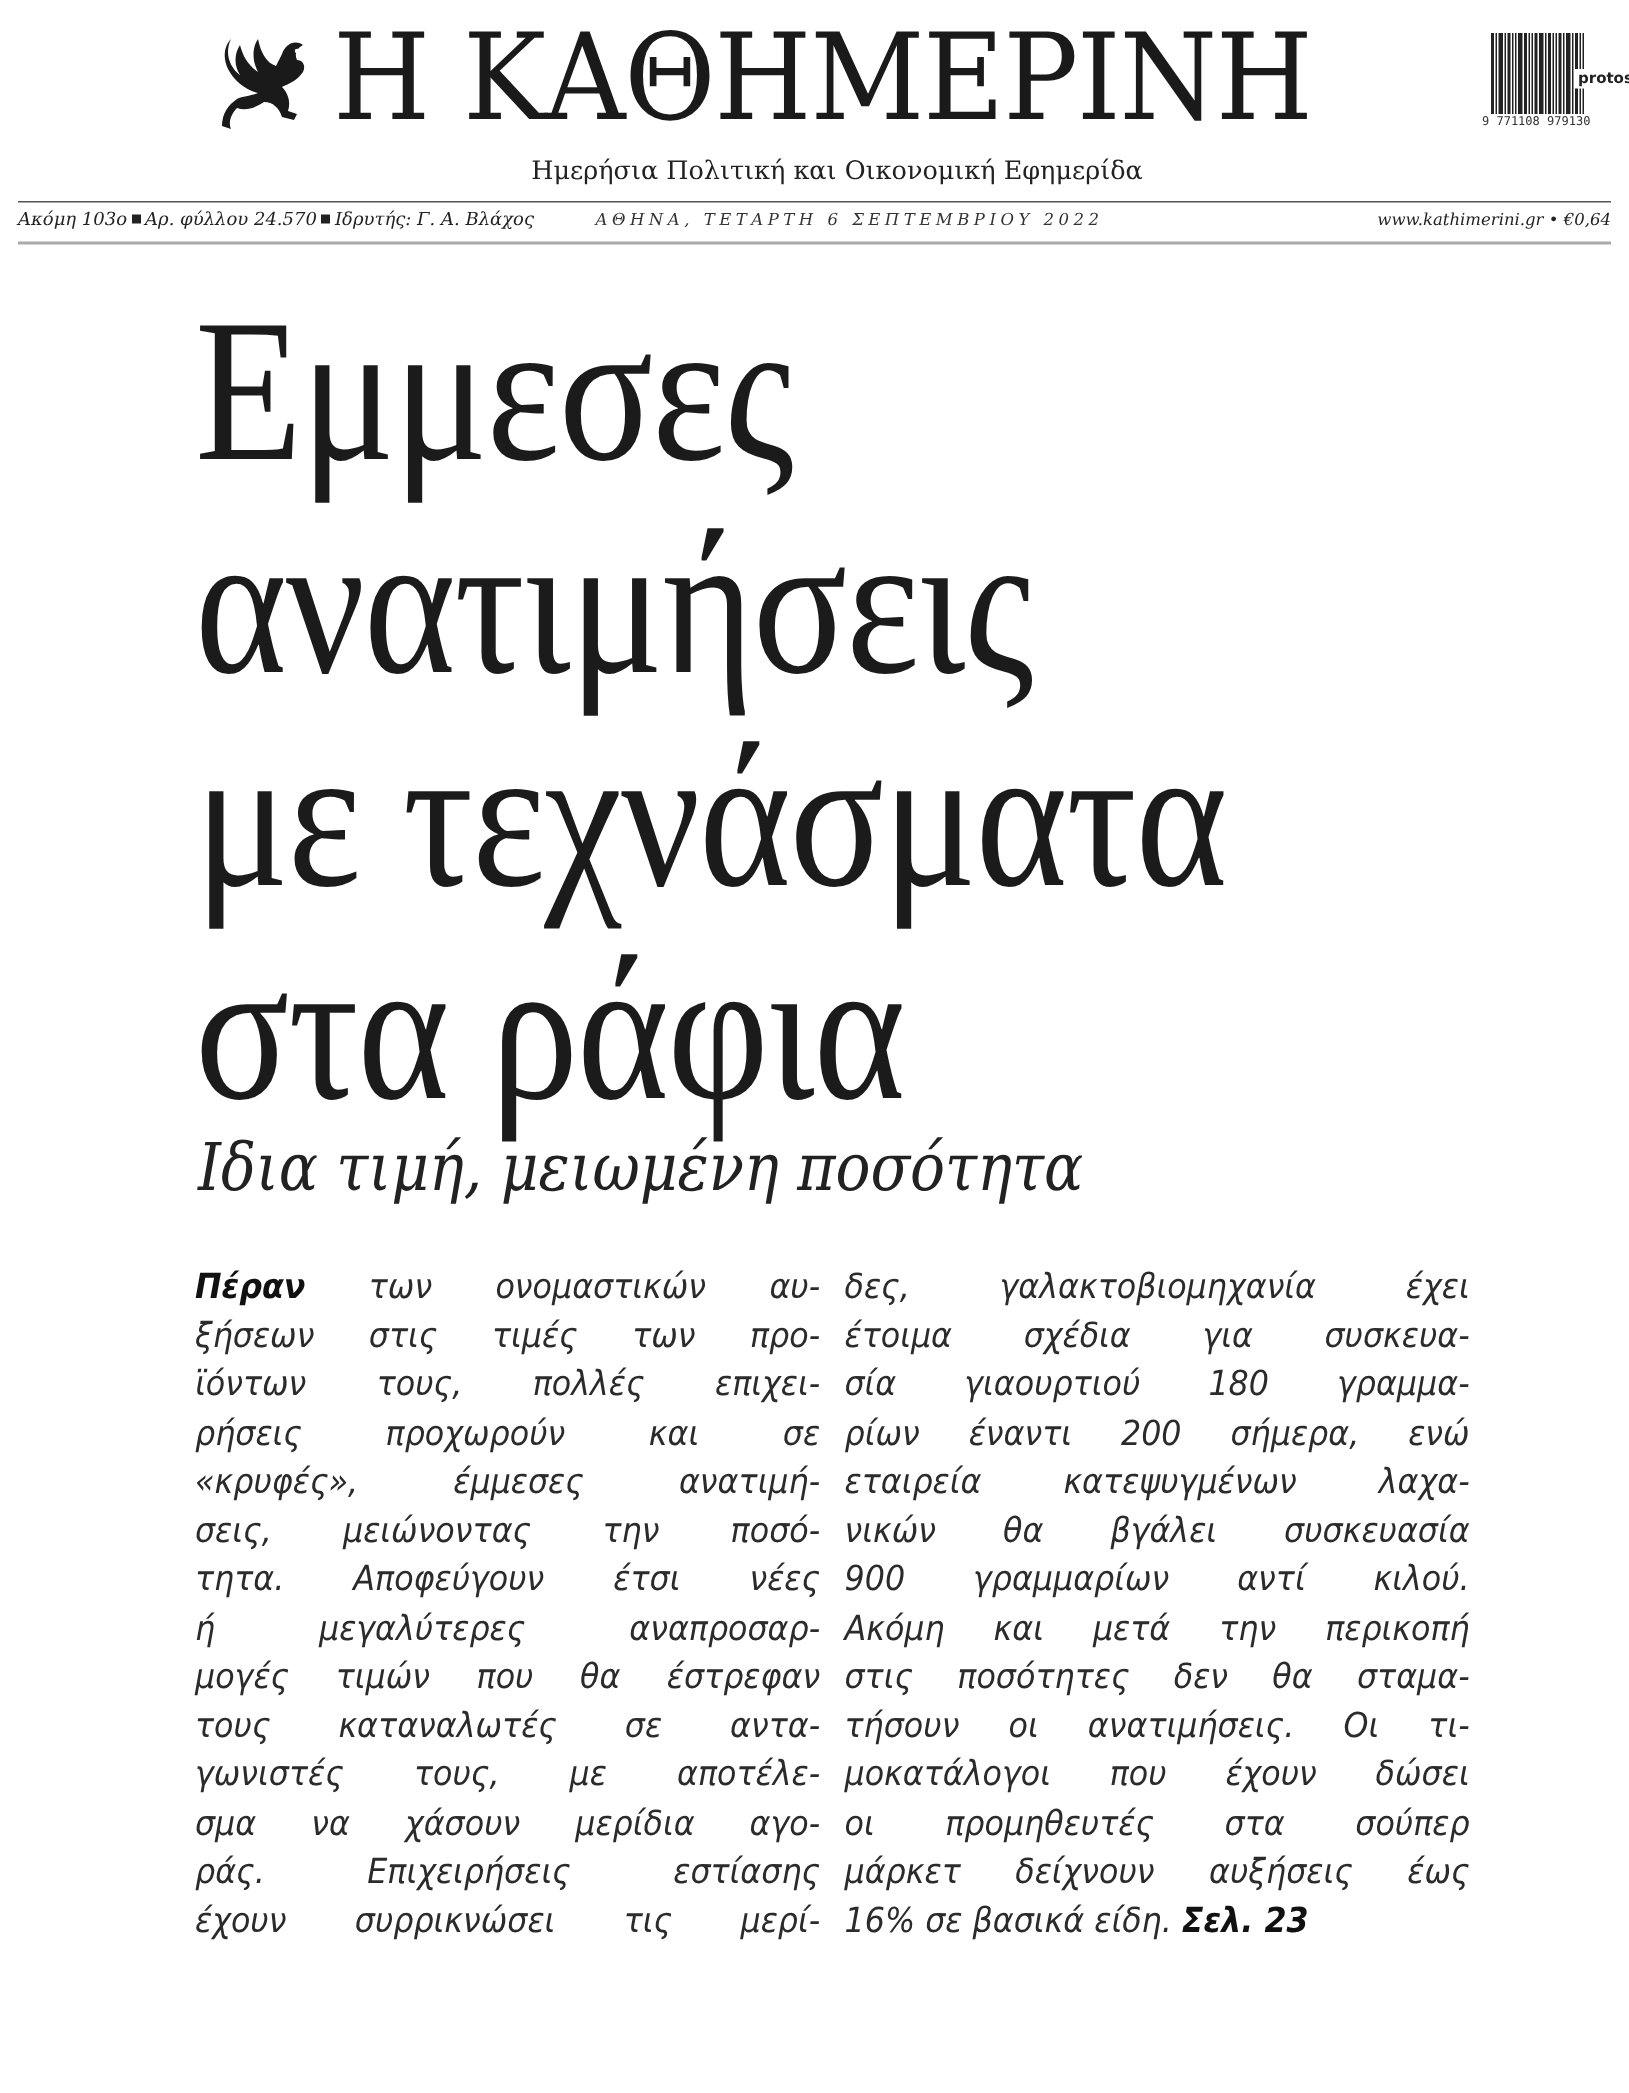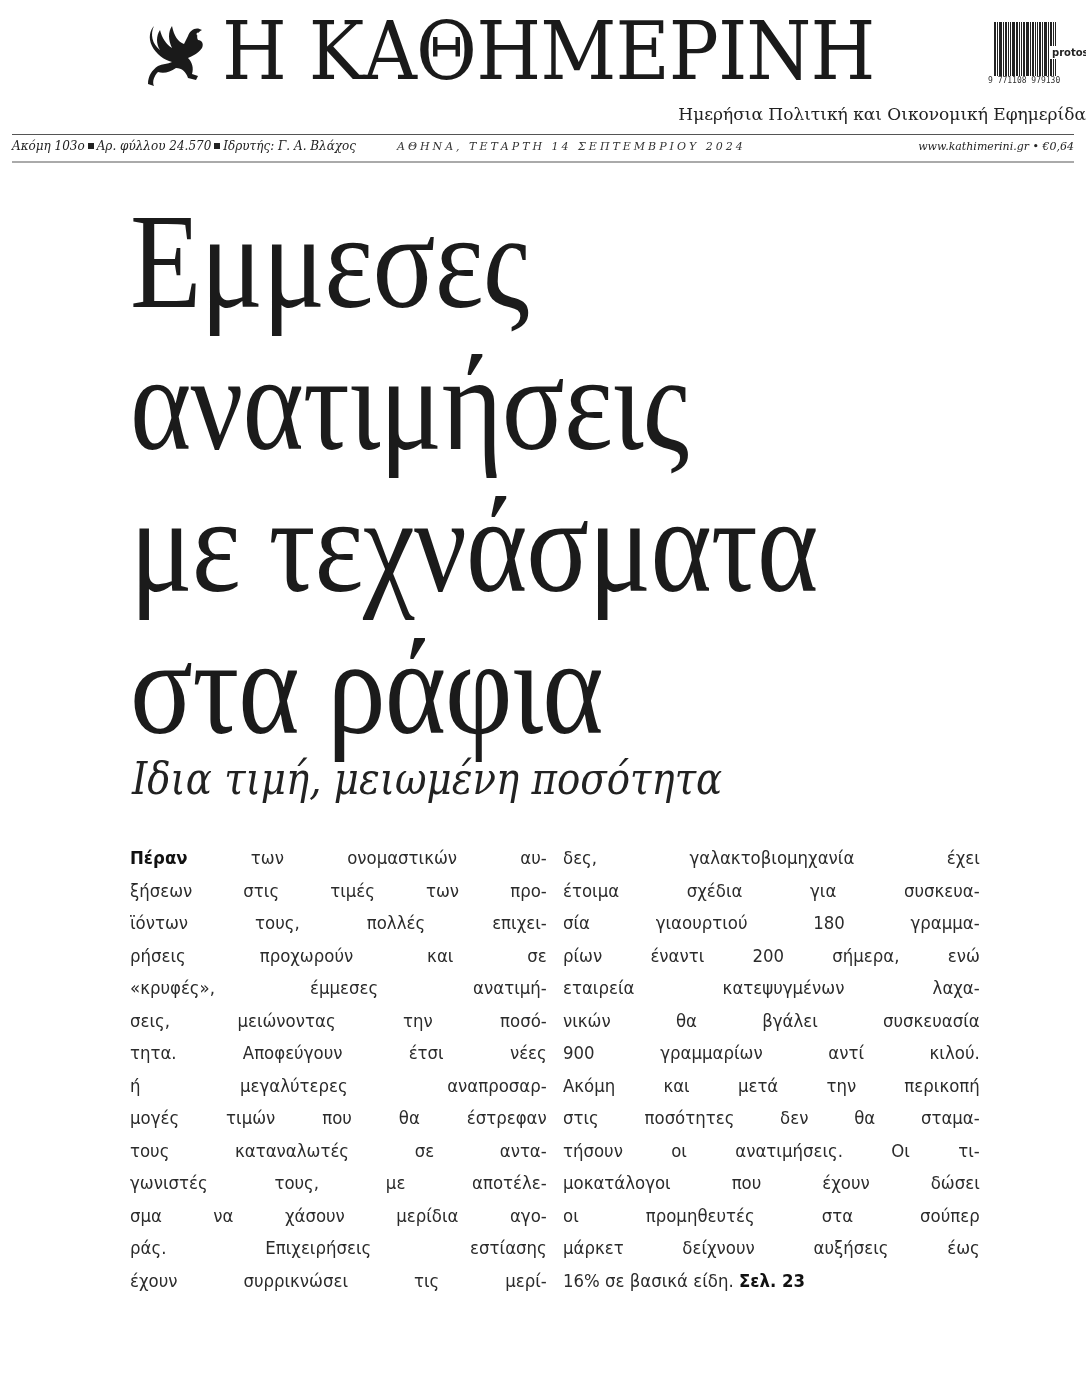--- a/index.html
+++ b/index.html
@@ -10,34 +10,34 @@
     .paper-name { position: absolute; left: 222px; top: 4px; font-family: "DejaVu Serif", serif; font-size: 80px; line-height: 96px; color: #1a1a1a; letter-spacing: -1px; white-space: nowrap; transform: scaleX(0.93); transform-origin: left top; }
     .barcode { position: absolute; left: 988px; top: 18px; width: 124px; height: 70px; }
     .barcode .bars { position: absolute; left: 6px; top: 4px; width: 80px; height: 56px; display: flex; gap: 1px; }
     .barcode .bars span { display: block; height: 100%; background: #222; }
     .barcode .bars2 { position: absolute; left: 102px; top: 12px; width: 22px; height: 48px; display: flex; gap: 1px; }
     .barcode .bars2 span { display: block; height: 100%; background: #222; }
     .barcode .code { position: absolute; left: 0; top: 58px; font-family: "DejaVu Sans Mono", monospace; font-size: 8px; color: #333; background: #fff; padding-right: 2px; }
     .barcode .addon { position: absolute; left: 106px; top: 2px; font-family: "DejaVu Sans Mono", monospace; font-size: 8px; color: #333; letter-spacing: 3px; }
     .barcode .label { position: absolute; left: 62px; top: 28px; font-family: "DejaVu Sans", sans-serif; font-weight: bold; font-size: 10px; background: #fff; color: #222; padding: 1px 2px; white-space: nowrap; }
 
-    .tagline { position: absolute; left: 0; width: 1086px; top: 104px; text-align: right; font-family: "DejaVu Serif", serif; font-size: 17px; color: #222; padding-left: 30px; box-sizing: border-box; }
+    .tagline { position: absolute; left: 0; width: 1086px; top: 104px; text-align: center; font-family: "DejaVu Serif", serif; font-size: 17px; color: #222; padding-left: 30px; box-sizing: border-box; }
 
     .infobar { position: absolute; left: 12px; top: 134px; width: 1062px; height: 26px; border-top: 1.5px solid #555; border-bottom: 2px solid #aaa; }
     .infobar .left { position: absolute; left: 0; top: 4px; font-family: "DejaVu Serif", serif; font-style: italic; font-size: 12px; color: #222; white-space: nowrap; }
     .infobar .center { position: absolute; left: 385px; top: 5px; font-family: "DejaVu Serif", serif; font-style: italic; font-size: 11px; letter-spacing: 3px; color: #333; white-space: nowrap; }
     .infobar .right { position: absolute; right: 0; top: 5px; font-family: "DejaVu Serif", serif; font-style: italic; font-size: 11px; color: #222; white-space: nowrap; }
     .sq { display: inline-block; width: 6px; height: 6px; background: #222; margin: 0 3px 1px 3px; vertical-align: middle; }
 
     .headline { position: absolute; left: 130px; top: 190px; font-family: "Liberation Serif", serif; color: #1b1b1b; font-size: 136px; line-height: 142px; letter-spacing: -1px; transform: scaleX(0.86); transform-origin: left top; white-space: nowrap; }
     .headline div { height: 142px; }
 
     .subhead { position: absolute; left: 132px; top: 752px; font-family: "DejaVu Serif", serif; font-style: italic; font-size: 44px; line-height: 54px; color: #222; white-space: nowrap; transform: scaleX(0.88); transform-origin: left top; }
 
-    .col { position: absolute; top: 842px; width: 420px; font-family: "DejaVu Sans", sans-serif; font-size: 18px; line-height: 32.5px; color: #2b2b2b; }
+    .col { position: absolute; top: 842px; width: 420px; font-family: "DejaVu Sans", sans-serif; font-size: 23px; line-height: 32.5px; color: #2b2b2b; font-style: italic; }
     .col.left { left: 130px; }
     .col.right { left: 563px; }
     .col .line { white-space: nowrap; text-align: justify; text-align-last: justify; height: 32.5px; transform: scaleX(0.92); transform-origin: left top; width: 453px; }
     .col .line.last { text-align-last: left; }
     .lead-word { font-weight: bold; color: #111; }
     .ref { font-weight: bold; color: #111; }
   </style>
 </head>
 <body>
 
@@ -88,21 +88,21 @@
     <div class="label">protoselidaefi</div>
     <div class="code">9 771108 979130</div>
   </div>
   <div class="tagline">Ημερήσια Πολιτική και Οικονομική Εφημερίδα</div>
 </header>
 
 <div class="infobar">
   <div class="left">
     <span>Ακόμη 103ο</span><span class="sq"></span><span>Αρ. φύλλου 24.570</span><span class="sq"></span><span>Ιδρυτής: Γ. Α. Βλάχος</span>
   </div>
-  <div class="center">ΑΘΗΝΑ, ΤΕΤΑΡΤΗ 14 ΣΕΠΤΕΜΒΡΙΟΥ 2024</div>
+  <div class="center">ΑΘΗΝΑ, ΤΕΤΑΡΤΗ 6 ΣΕΠΤΕΜΒΡΙΟΥ 2022</div>
   <div class="right">
     <span>www.kathimerini.gr</span> • <span>€0,64</span>
   </div>
 </div>
 
 <div class="headline">
   <div>Εμμεσες</div>
   <div>ανατιμήσεις</div>
   <div>με τεχνάσματα</div>
   <div>στα ράφια</div>

